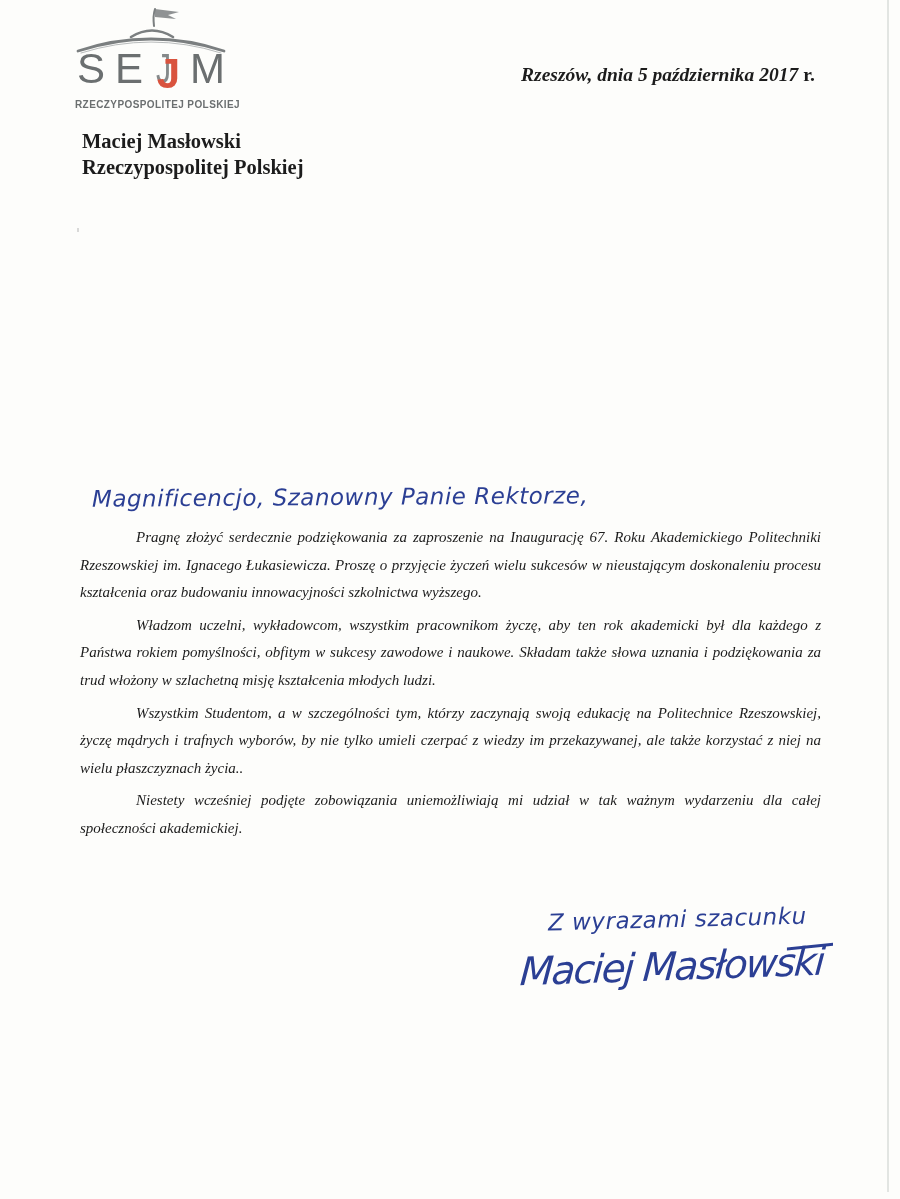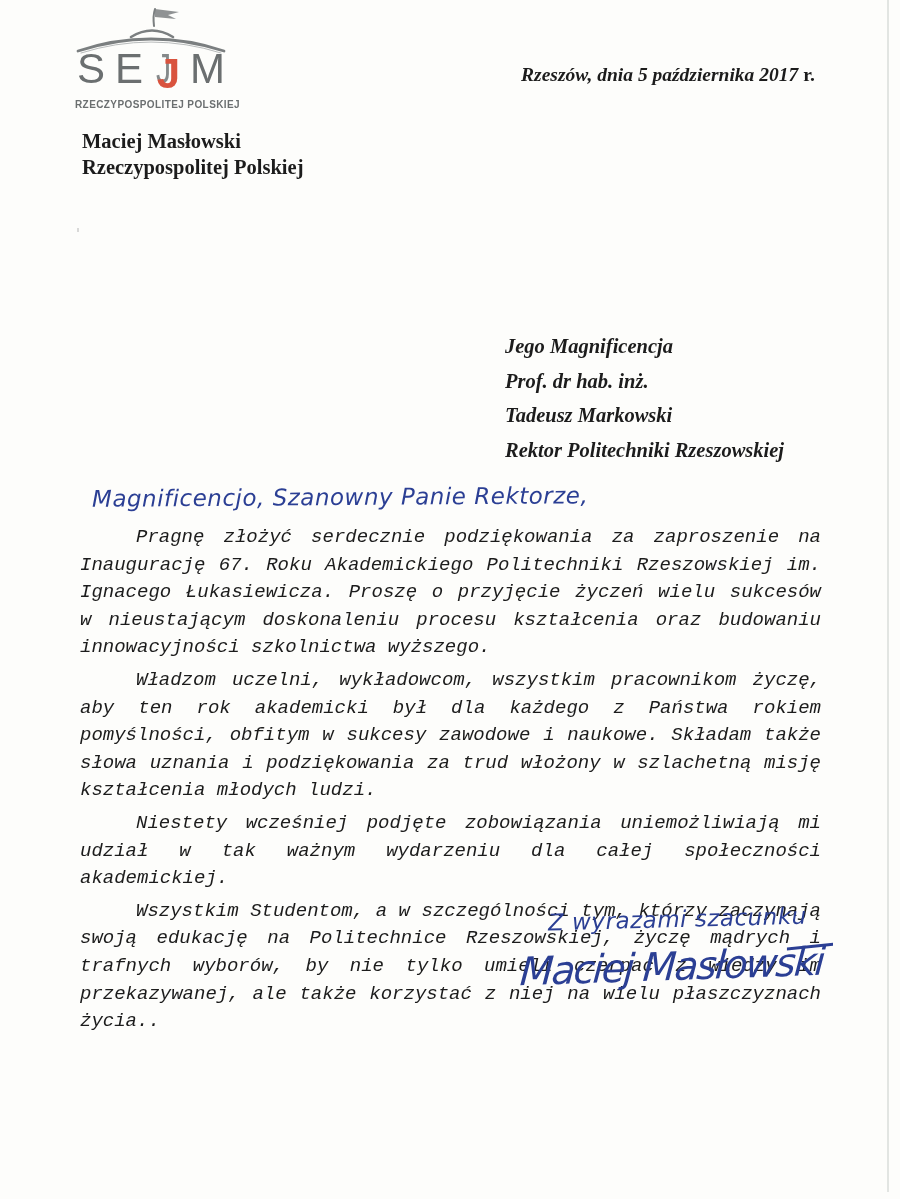--- a/index.html
+++ b/index.html
@@ -160,25 +160,24 @@
     background: #2b3f94;
     transform: rotate(-4deg);
   }
 
   
   .body-text {
     position: absolute;
     left: 80px;
     top: 524px;
     width: 741px;
-    font-size: 19px;
+    font-size: 15px;
     font-style: italic;
     line-height: 27.6px;
     text-align: justify;
-    font-family: Liberation Mono, monospace;
   }
   .body-text p {
     margin: 0 0 5px 0;
     text-indent: 56px;
   }
 </style>
 </head>
 <body>
 
 <div class="page">
@@ -212,32 +211,26 @@
 
   <div class="date-line">
     <span class="date-main">Rzeszów, dnia 5 października 2017</span><span class="date-suffix">r.</span>
   </div>
 
   <div class="sender">
     <div>Maciej Masłowski</div>
     <div>Rzeczypospolitej Polskiej</div>
   </div>
 
-  <div class="recipient">
-    <div>Jego Magnificencja</div>
-    <div>Prof. dr hab. inż.</div>
-    <div>Tadeusz Markowski</div>
-    <div>Rektor Politechniki Rzeszowskiej</div>
-  </div>
 
   <div class="hand salutation">Magnificencjo, Szanowny Panie Rektorze,</div>
 
   <div class="body-text">
     <p>Pragnę złożyć serdecznie podziękowania za zaproszenie na Inaugurację 67. Roku Akademickiego Politechniki Rzeszowskiej im. Ignacego Łukasiewicza. Proszę o przyjęcie życzeń wielu sukcesów w nieustającym doskonaleniu procesu kształcenia oraz budowaniu innowacyjności szkolnictwa wyższego.</p>
     <p>Władzom uczelni, wykładowcom, wszystkim pracownikom życzę, aby ten rok akademicki był dla każdego z Państwa rokiem pomyślności, obfitym w sukcesy zawodowe i naukowe. Składam także słowa uznania i podziękowania za trud włożony w szlachetną misję kształcenia młodych ludzi.</p>
+    <p>Wszystkim Studentom, a w szczególności tym, którzy zaczynają swoją edukację na Politechnice Rzeszowskiej, życzę mądrych i trafnych wyborów, by nie tylko umieli czerpać z wiedzy im przekazywanej, ale także korzystać z niej na wielu płaszczyznach życia..</p>
     <p>Niestety wcześniej podjęte zobowiązania uniemożliwiają mi udział w tak ważnym wydarzeniu dla całej społeczności akademickiej.</p>
-    <p>Wszystkim Studentom, a w szczególności tym, którzy zaczynają swoją edukację na Politechnice Rzeszowskiej, życzę mądrych i trafnych wyborów, by nie tylko umieli czerpać z wiedzy im przekazywanej, ale także korzystać z niej na wielu płaszczyznach życia..</p>
   </div>
 
   <div class="hand closing">Z wyrazami szacunku</div>
   <div class="hand signature">Maciej Masłowski</div>
 
 </div>
 
 </body></html>

